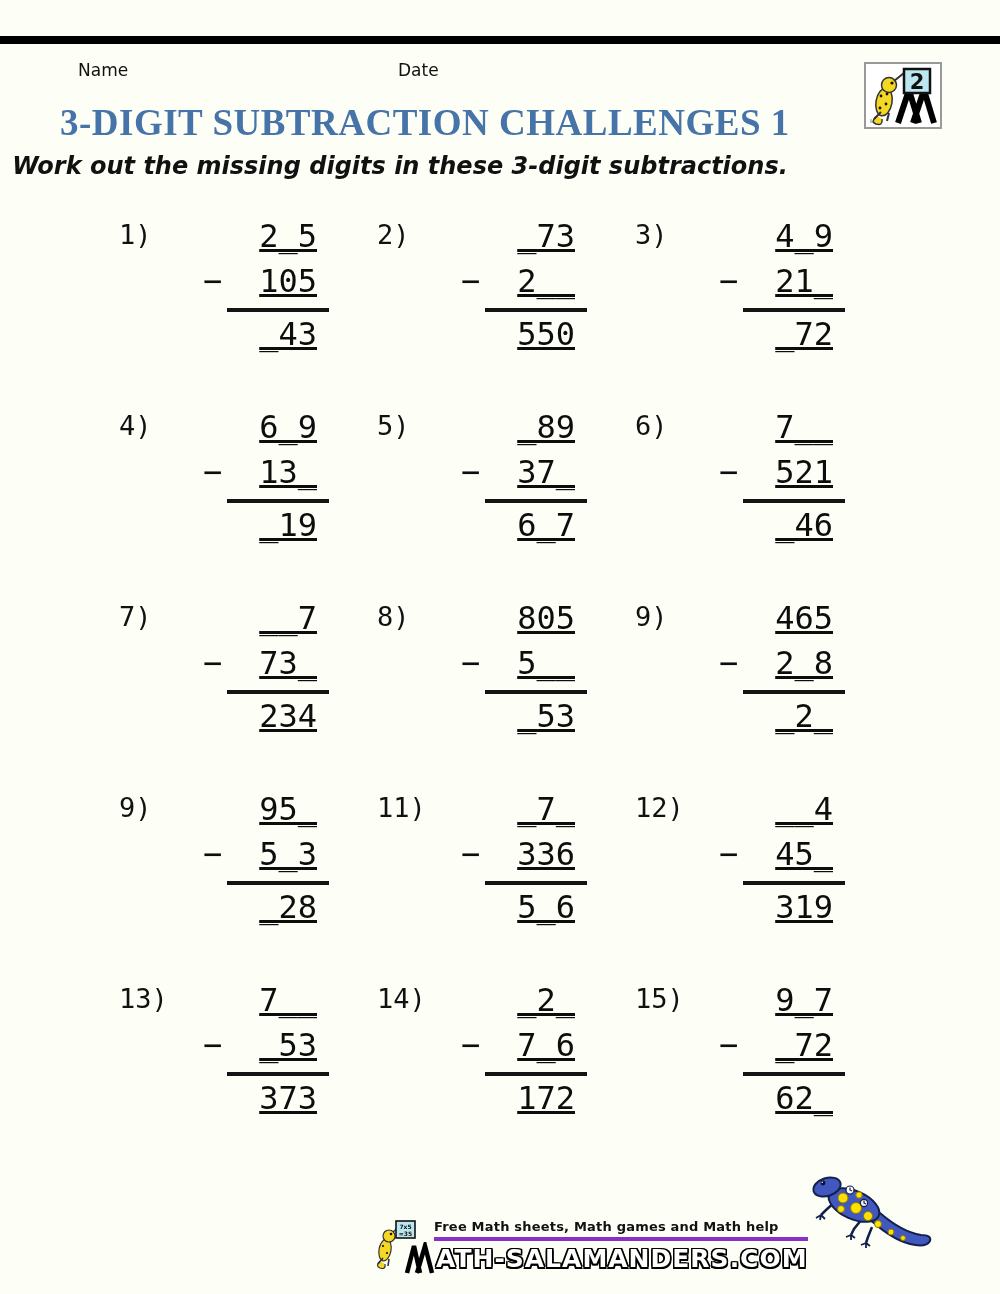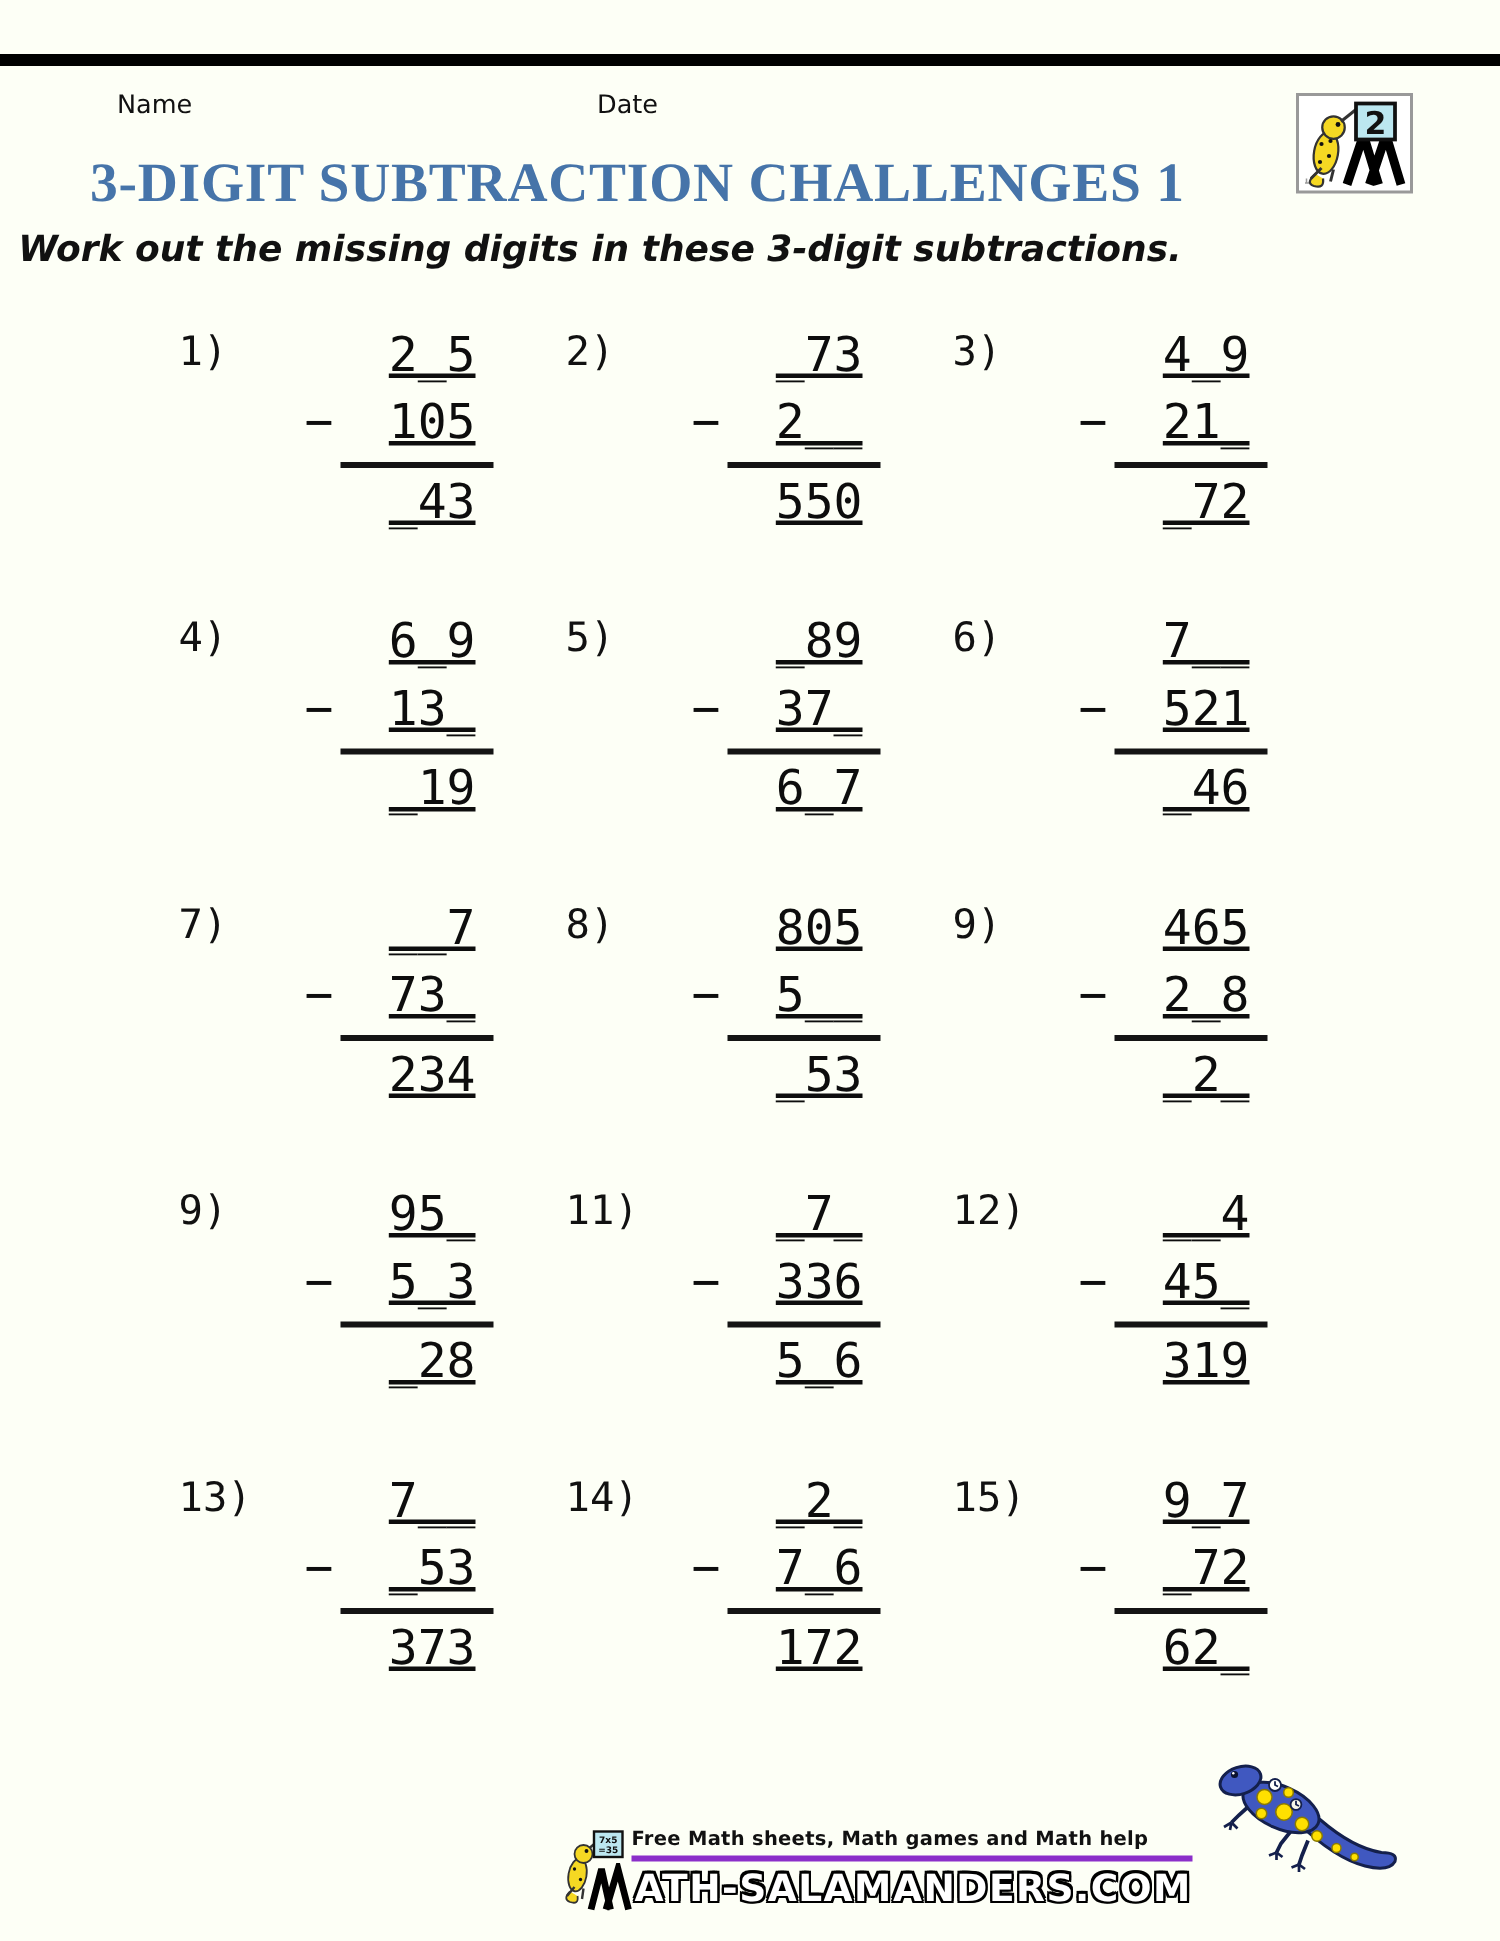--- a/index.html
+++ b/index.html
@@ -44,21 +44,21 @@
   .digits {
     font-family:"DejaVu Sans Mono", monospace; font-size:32px; line-height:45px;
     text-align:right; padding-right:12px; white-space:pre; color:#0d0d0d;text-decoration:underline;
   }
   .sub-row { position:relative; }
   .minus { position:absolute; left:-24px; top:0; }
   .rule { border-top:4px solid #141414; margin-top:4px; }
 
   .footer {
     position:absolute; left:372px; top:1219px;
-    display:flex; align-items:flex-start; gap:5px;
+    display:flex; align-items:flex-start; gap:18px;
   }
   .f-col { display:flex; flex-direction:column; }
   .f-tag { font-size:13px; font-weight:bold; white-space:nowrap; letter-spacing:.2px; }
   .f-rule { height:4px; background:#8b2fc9; margin:3px 0 1px; }
   .f-mark { display:flex; align-items:center; margin-left:-30px; }
   .f-mark-text {
     font-size:25px; font-weight:800; letter-spacing:1px; color:#fff; white-space:nowrap;
     text-shadow:-1.5px -1.5px 0 #000, 1.5px -1.5px 0 #000, -1.5px 1.5px 0 #000,
                  1.5px 1.5px 0 #000, 0 -1.5px 0 #000, 0 1.5px 0 #000,
                  -1.5px 0 0 #000, 1.5px 0 0 #000;

